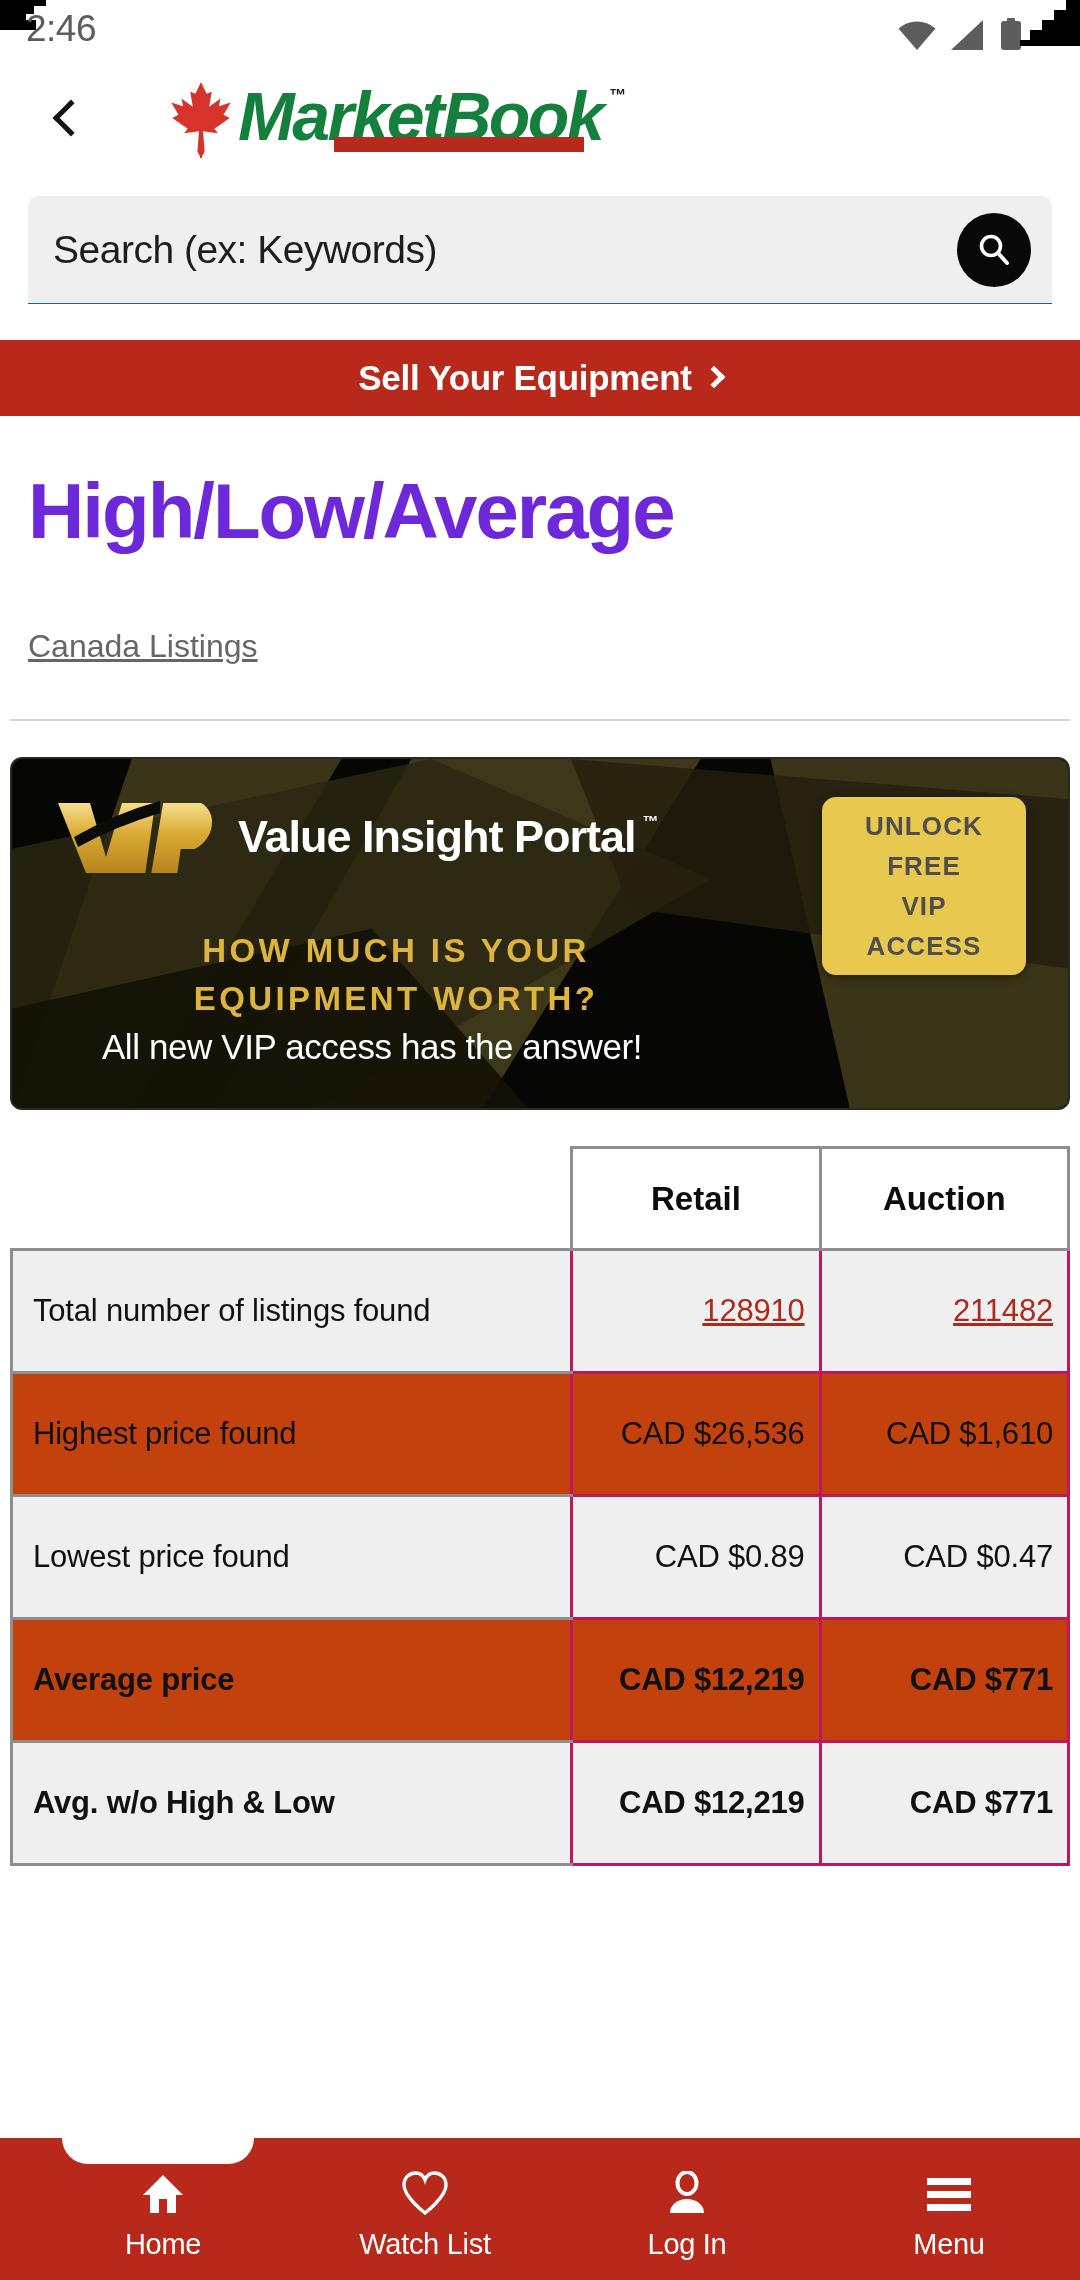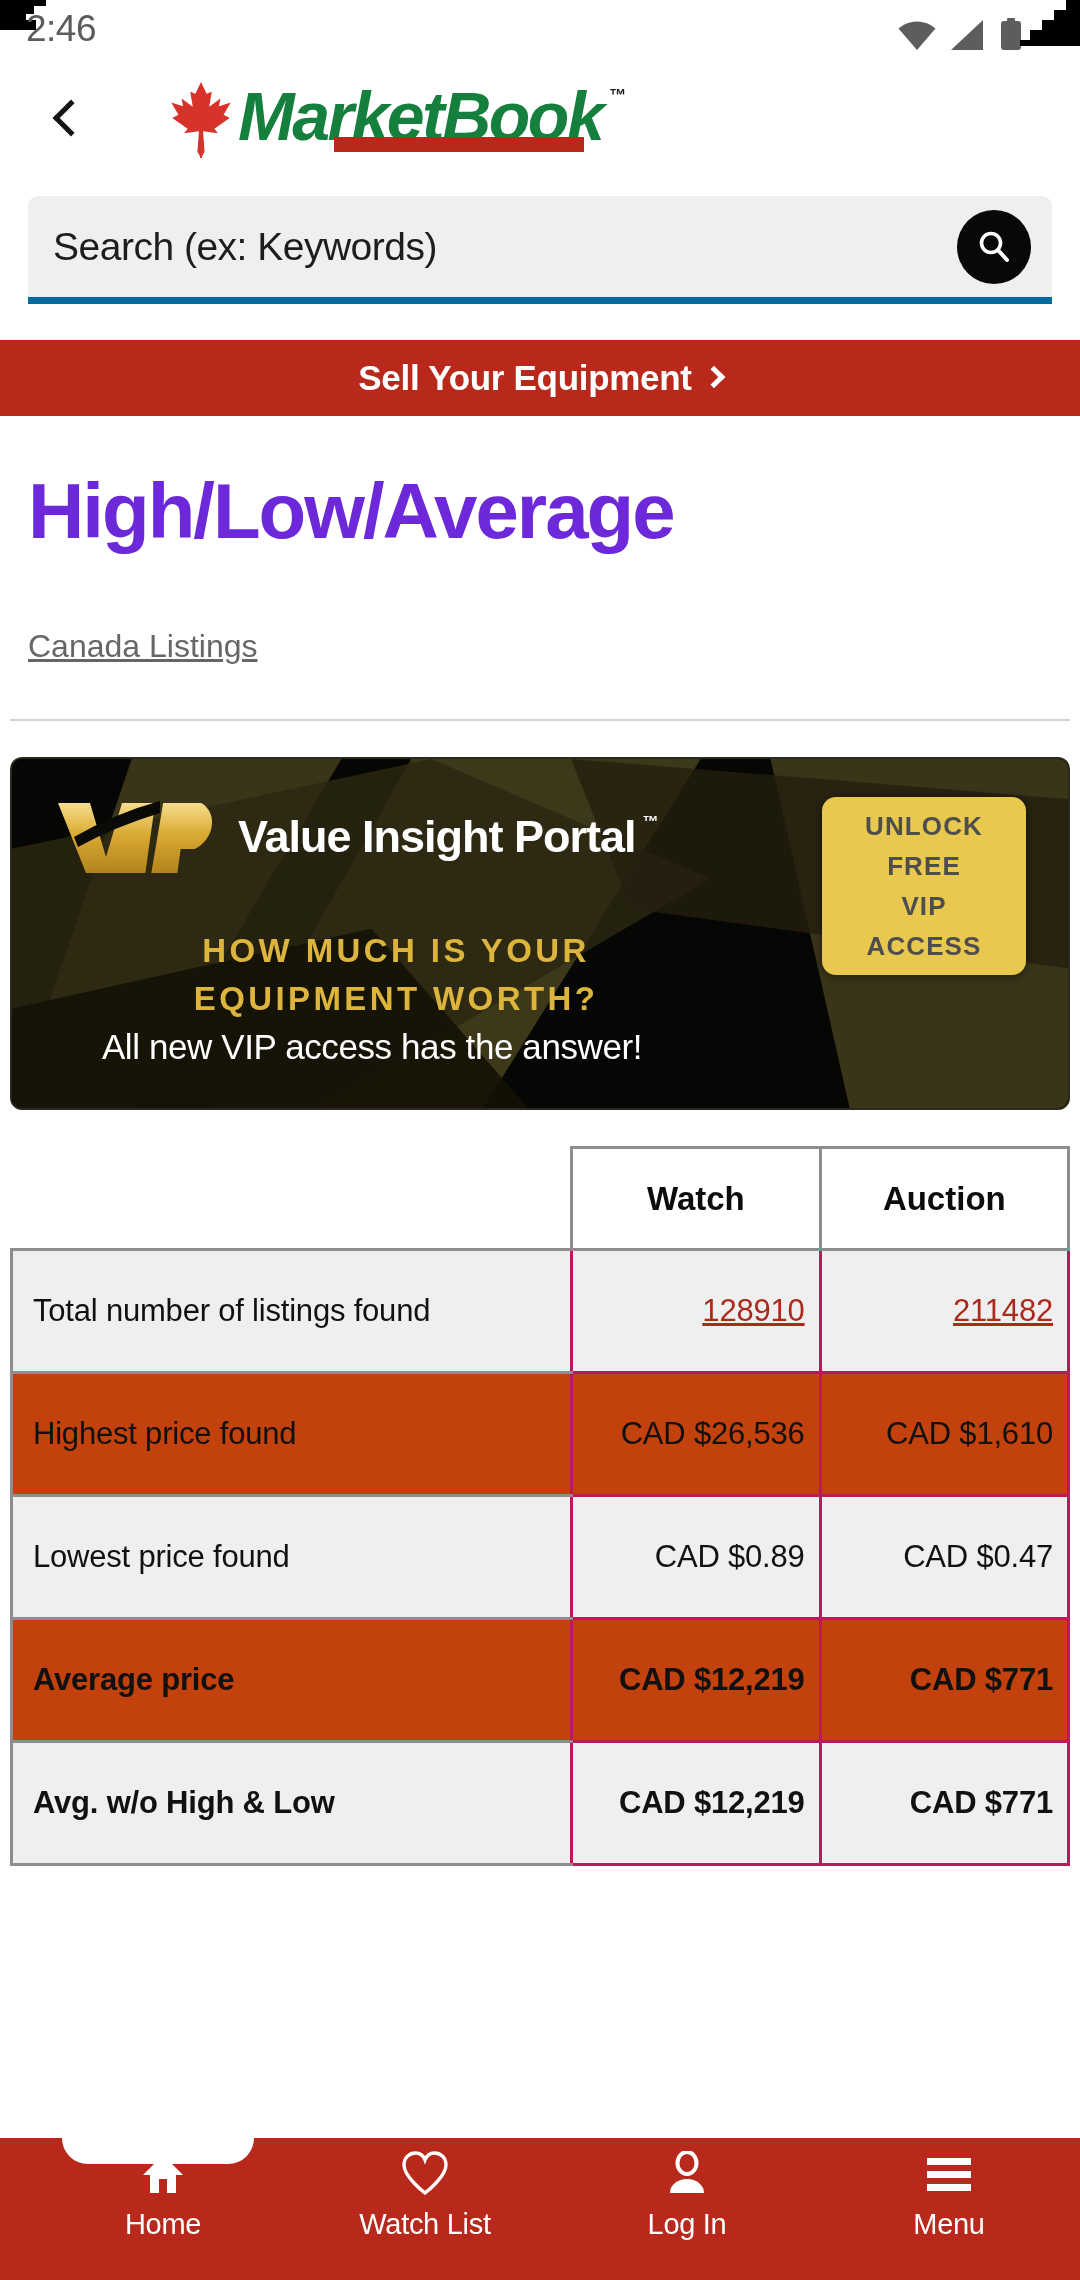--- a/index.html
+++ b/index.html
@@ -121,21 +121,21 @@
   .search-zone {
     position: relative;
     padding: 26px 28px 0 28px;
     background: #ffffff;
   }
   .search-field {
     position: relative;
     height: 108px;
     background: #efefef;
     border-radius: 10px 10px 0 0;
-    border-bottom: 7px solid #0369a1;
+    border-bottom: 1px solid #0369a1;
     display: flex;
     align-items: center;
   }
   .search-placeholder {
     font-size: 39px;
     color: #1d1d1d;
     padding-left: 25px;
     letter-spacing: -0.5px;
   }
   .search-go {
@@ -350,21 +350,21 @@
     top: -26px;
     width: 192px;
     height: 52px;
     background: #ffffff;
     border-radius: 0 0 26px 26px;
   }
   .nav-items {
     position: absolute;
     left: 0; right: 0; top: 0; bottom: 0;
     display: flex;
-    align-items: flex-start;
+    align-items: center;
     padding-left: 32px;
   }
   .nav-item {
     flex: 1;
     display: flex;
     flex-direction: column;
     align-items: center;
     justify-content: center;
     gap: 10px;
     padding-top: 12px;
@@ -501,21 +501,21 @@
   <div class="table-zone">
     <table class="hla">
       <colgroup>
         <col class="c-label">
           <col class="c-val">
           <col class="c-val">
       </colgroup>
       <thead>
         <tr>
           <th class="hdr-blank"></th>
-          <th class="hdr-cell">Watch</th>
+          <th class="hdr-cell">Retail</th>
           <th class="hdr-cell">Auction</th>
         </tr>
       </thead>
       <tbody>
         <tr class="shade">
           <td class="lbl">Total number of listings found</td>
           <td class="val">
             <a class="numlink" href="#">128910</a>
           </td>
           <td class="val">

